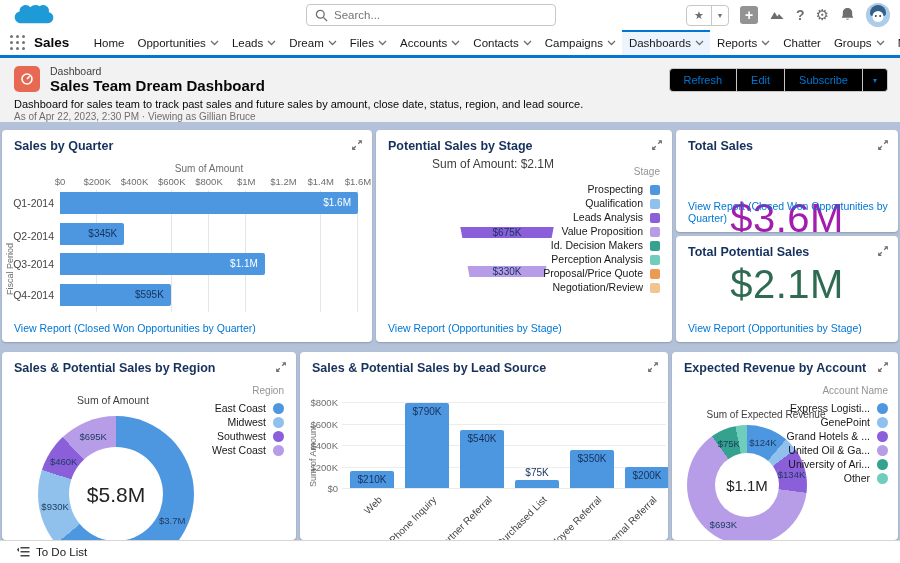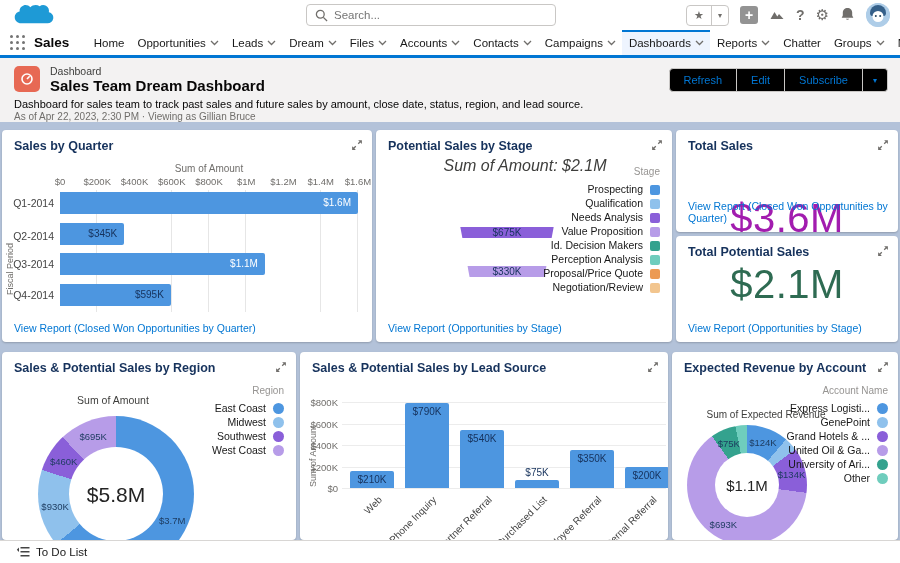--- a/index.html
+++ b/index.html
@@ -90,22 +90,22 @@
     color:#444;line-height:26px;height:26px;}
   .sbq-ylabel{position:absolute;left:3px;top:165px;transform:rotate(-90deg);transform-origin:0 0;
     font-size:9px;color:#706e6b;white-space:nowrap;}
   #sbq-tracks{position:absolute;left:58px;right:14px;top:60px;height:122px;
     background-image:repeating-linear-gradient(to right,transparent 0,
       transparent calc(12.5% - 1px),#e6e6e6 calc(12.5% - 1px),#e6e6e6 12.5%);}
   .sbq-bar{position:absolute;left:0;height:22px;border-radius:0 2px 2px 0;}
   .sbq-bar-label{position:absolute;right:7px;top:0;line-height:22px;font-size:10px;}
 
   
-  .funnel-subtitle{position:absolute;left:52px;top:27px;width:194px;text-align:center;
-    font-size:16px;color:#3e3e3c;font-style:italic;}
+  .funnel-subtitle{position:absolute;left:20px;top:27px;width:194px;text-align:center;
+    font-size:12px;color:#3e3e3c;}
   #funnel{position:absolute;left:74px;top:41px;width:114px;height:142px;
     clip-path:polygon(0 0,100% 0,77% 100%,23% 100%);display:flex;flex-direction:column;gap:28px;}
   .funnel-seg{display:flex;align-items:center;justify-content:center;}
   .funnel-label{font-size:10px;color:#16325C;}
   #funnel-legend{right:12px;top:36px;}
 
   
   .metric-value{position:absolute;left:0;right:0;top:26px;text-align:center;font-size:40px;
     letter-spacing:.5px;}
 
@@ -372,21 +372,21 @@
           <div class="legend-title">Stage</div>
           <div class="legend-row">
             <span class="legend-label">Prospecting</span>
             <span class="legend-chip square" style="background: rgb(77, 150, 224);"></span>
           </div>
           <div class="legend-row">
             <span class="legend-label">Qualification</span>
             <span class="legend-chip square" style="background: rgb(143, 193, 236);"></span>
           </div>
           <div class="legend-row">
-            <span class="legend-label">Needs Analysis</span>
+            <span class="legend-label">Leads Analysis</span>
             <span class="legend-chip square" style="background: rgb(138, 95, 217);"></span>
           </div>
           <div class="legend-row">
             <span class="legend-label">Value Proposition</span>
             <span class="legend-chip square" style="background: rgb(183, 156, 232);"></span>
           </div>
           <div class="legend-row">
             <span class="legend-label">Id. Decision Makers</span>
             <span class="legend-chip square" style="background: rgb(52, 162, 142);"></span>
           </div>

